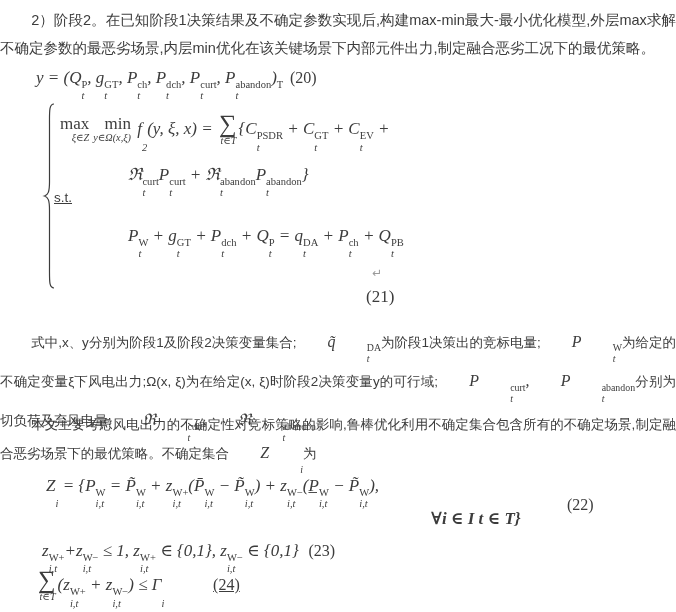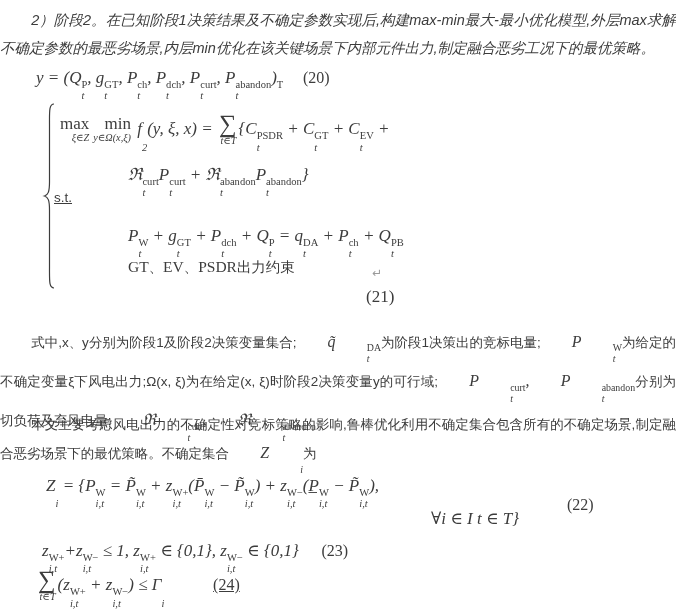--- a/index.html
+++ b/index.html
@@ -28,21 +28,21 @@
   .eq{position:absolute;font-size:17px;white-space:nowrap;}
   .eqlabel{font-family:"Liberation Serif","DejaVu Serif",serif;font-style:normal;font-size:16px;margin-left:44px;}
   .retmark{position:absolute;color:#9a9a9a;font-size:12px;font-family:"DejaVu Sans",sans-serif;}
   .stline{position:absolute;font-size:13.5px;font-family:"Liberation Sans",sans-serif;text-decoration:underline;}
 </style>
 </head>
 <body>
 
 <div id="page">
 
-  <p class="para" style="top:6px;line-height:28px;font-style:italic;">2）阶段2。在已知阶段1决策结果及不确定参数实现后,构建max-min最大-最小优化模型,外层max求解不确定参数的最恶劣场景,内层min优化在该关键场景下内部元件出力,制定融合恶劣工况下的最优策略。</p>
+  <p class="para" style="top:6px;line-height:28px;">2）阶段2。在已知阶段1决策结果及不确定参数实现后,构建max-min最大-最小优化模型,外层max求解不确定参数的最恶劣场景,内层min优化在该关键场景下内部元件出力,制定融合恶劣工况下的最优策略。</p>
 
   <div class="eq" style="left:36px;top:68px;">
     <span><span class="mi">y</span><span class="mi"> = (</span><span class="stk"><span class="base">Q</span><span class="scripts">
             <span class="sup">P</span>
             <span class="sub">t</span>
           </span></span><span class="mi">, </span><span class="stk"><span class="base">g</span><span class="scripts">
             <span class="sup">GT</span>
             <span class="sub">t</span>
           </span></span><span class="mi">, </span><span class="stk"><span class="base">P</span><span class="scripts">
             <span class="sup">ch</span>
@@ -53,21 +53,21 @@
           </span></span><span class="mi">, </span><span class="stk"><span class="base">P</span><span class="scripts">
             <span class="sup">curt</span>
             <span class="sub">t</span>
           </span></span><span class="mi">, </span><span class="stk"><span class="base">P</span><span class="scripts">
             <span class="sup">abandon</span>
             <span class="sub">t</span>
           </span></span><span class="mi">)</span><span class="stk"><span class="base"></span><span class="scripts">
             <span class="sup">T</span>
             <span class="sub">&nbsp;</span>
           </span></span></span>
-    <span class="eqlabel" style="margin-left:15px;">(20)</span>
+    <span class="eqlabel" style="margin-left:2px;">(20)</span>
   </div>
 
   <svg width="14" height="188" viewBox="0 0 14 188" style="position:absolute;left:42px;top:102px;">
     <path d="M12 2 C7 2 7.5 9 7.5 22 L7.5 80 C7.5 90 6 93 2.5 94 C6 95 7.5 98 7.5 108 L7.5 166 C7.5 179 7 186 12 186" fill="none" stroke="#3c3c3c" stroke-width="1.2"></path>
   </svg>
 
   <div class="eq" style="left:58px;top:112px;"><span class="opw">
         <span class="op">max</span>
         <span class="under">ξ∈Z</span>
       </span><span class="opw">
@@ -122,21 +122,20 @@
           <span class="sup">DA</span>
           <span class="sub">t</span>
         </span></span><span class="mi"> + </span><span class="stk"><span class="base">P</span><span class="scripts">
           <span class="sup">ch</span>
           <span class="sub">t</span>
         </span></span><span class="mi"> + </span><span class="stk"><span class="base">Q</span><span class="scripts">
           <span class="sup">PB</span>
           <span class="sub">t</span>
         </span></span></div>
 
-  <div class="eq" style="left:128px;top:258px;font-size:15.5px;"><span class="mr">GT</span><span class="ctxt">、</span><span class="mr">EV</span><span class="ctxt">、</span><span class="mr">PSDR</span><span class="ctxt">出力约束</span></div>
 
   <div class="retmark" style="left:372px;top:266px;">↵</div>
 
   <div class="eq eqlabel" style="left:322px;top:287px;font-size:17px;">(21)</div>
 
   <p class="para" style="top:326px;line-height:31px;"><span class="ctxt">式中,x、y分别为阶段1及阶段2决策变量集合;</span><span class="stk"><span class="base">q̃</span><span class="scripts">
           <span class="sup">DA</span>
           <span class="sub">t</span>
         </span></span><span class="ctxt">为阶段1决策出的竞标电量;</span><span class="stk"><span class="base">P</span><span class="scripts">
           <span class="sup">W</span>
@@ -183,38 +182,38 @@
             <span class="sup">W−</span>
             <span class="sub">i,t</span>
           </span></span><span class="mi">(</span><span class="stk"><span class="base">P̲</span><span class="scripts">
             <span class="sup">W</span>
             <span class="sub">i,t</span>
           </span></span><span class="mi"> − </span><span class="stk"><span class="base">P̃</span><span class="scripts">
             <span class="sup">W</span>
             <span class="sub">i,t</span>
           </span></span><span class="mi">),</span></div>
     <span class="eqlabel" style="position:absolute;left:477px;top:20px;">(22)</span>
-    <div class="eq" style="left:385px;top:32px;"><span class="mi">∀i ∈ I t ∈ T}</span></div>
+    <div class="eq" style="left:385px;top:32px;font-weight:bold;"><span class="mi">∀i ∈ I t ∈ T}</span></div>
   </div>
 
   <div class="eq" style="left:42px;top:540px;">
     <span><span class="stk"><span class="base">z</span><span class="scripts">
             <span class="sup">W+</span>
             <span class="sub">i,t</span>
           </span></span><span class="mi">+</span><span class="stk"><span class="base">z</span><span class="scripts">
             <span class="sup">W−</span>
             <span class="sub">i,t</span>
           </span></span><span class="mi"> ≤ 1, </span><span class="stk"><span class="base">z</span><span class="scripts">
             <span class="sup">W+</span>
             <span class="sub">i,t</span>
           </span></span><span class="mi"> ∈ {0,1}, </span><span class="stk"><span class="base">z</span><span class="scripts">
             <span class="sup">W−</span>
             <span class="sub">i,t</span>
           </span></span><span class="mi"> ∈ {0,1}</span></span>
-    <span class="eqlabel" style="margin-left:18px;">(23)</span>
+    <span class="eqlabel" style="margin-left:5px;">(23)</span>
   </div>
 
   <div class="eq" style="left:36px;top:568px;">
     <span><span class="opw">
           <span class="op big">∑</span>
           <span class="under">t∈T</span>
         </span><span class="mi">(</span><span class="stk"><span class="base">z</span><span class="scripts">
             <span class="sup">W+</span>
             <span class="sub">i,t</span>
           </span></span><span class="mi"> + </span><span class="stk"><span class="base">z</span><span class="scripts">

